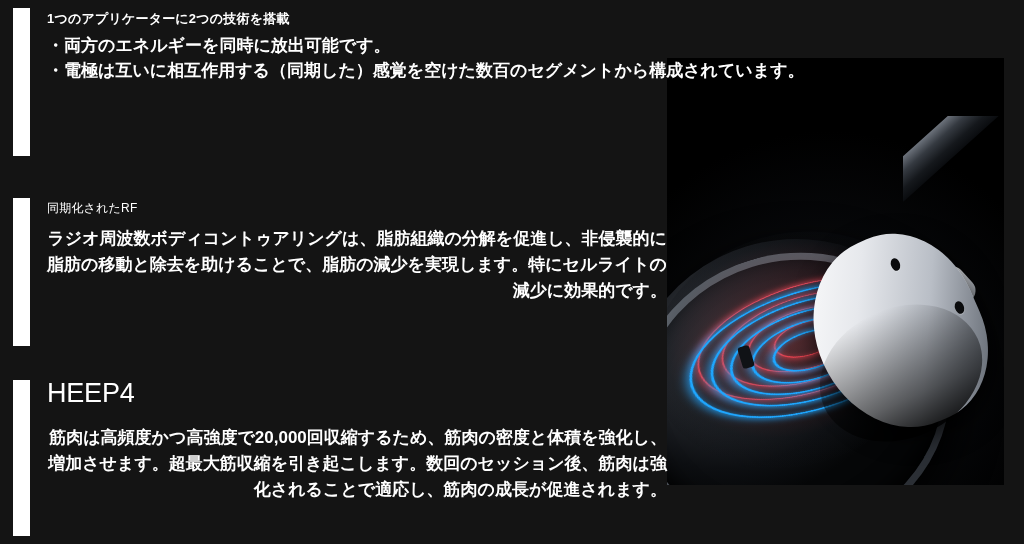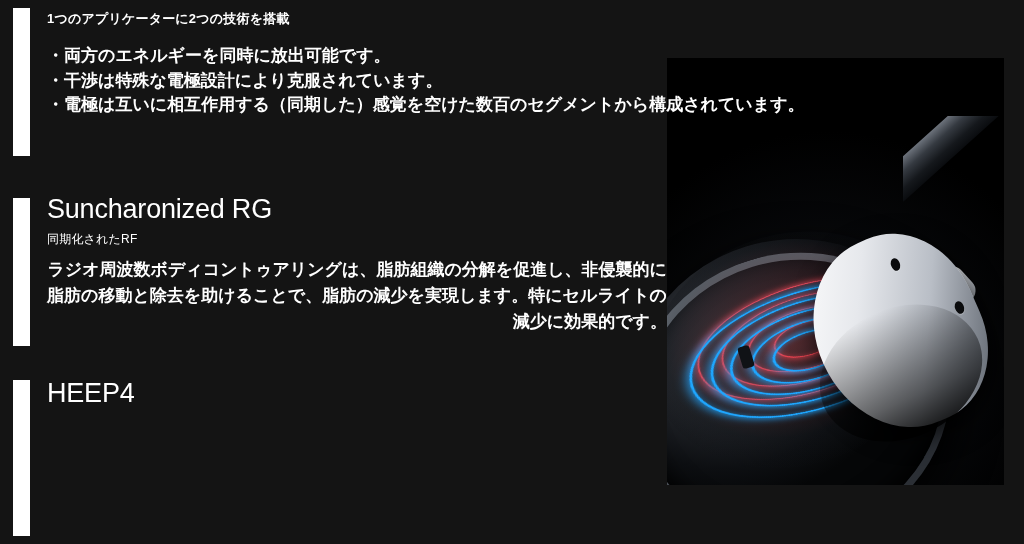--- a/index.html
+++ b/index.html
@@ -220,21 +220,21 @@
     line-height: 1.18;
     white-space: nowrap;
   }
   .lead-line {
     font-size: 13px;
     font-weight: bold;
     margin-top: 4px;
     letter-spacing: .2px;
     white-space: nowrap;
   }
-  .bullet-list { margin-top: 16px; }
+  .bullet-list { margin-top: 6px; }
   .bullet {
     font-size: 17px;
     font-weight: bold;
     line-height: 1.45;
     white-space: nowrap;
   }
 
   
   .sec-2 { top: 190px; }
   .sec-2 .accent-bar { top: 8px; height: 148px; }
@@ -305,35 +305,34 @@
 </div>
 
 <div class="content">
 
   <div class="section sec-1">
     <div class="accent-bar"></div>
     <div class="section-body">
       <div class="lead-line">1つのアプリケーターに2つの技術を搭載</div>
       <div class="bullet-list">
         <div class="bullet">・両方のエネルギーを同時に放出可能です。</div>
-        <div class="bullet">・干渉は特殊な電極設計により克服されています。</div>
         <div class="bullet">・電極は互いに相互作用する（同期した）感覚を空けた数百のセグメントから構成されています。</div>
       </div>
     </div>
   </div>
 
   <div class="section sec-2">
     <div class="accent-bar"></div>
     <div class="section-body">
-      <div class="sub-title">Suncharonized RG</div>
       <div class="sub-label">同期化されたRF</div>
       <div class="paragraph">ラジオ周波数ボディコントゥアリングは、脂肪組織の分解を促進し、非侵襲的に脂肪の移動と除去を助けることで、脂肪の減少を実現します。特にセルライトの減少に効果的です。</div>
     </div>
   </div>
 
   <div class="section sec-3">
     <div class="accent-bar"></div>
     <div class="section-body">
       <div class="sub-title">HEEP4</div>
+      <div class="paragraph">筋肉は高頻度かつ高強度で20,000回収縮するため、筋肉の密度と体積を強化し、増加させます。超最大筋収縮を引き起こします。数回のセッション後、筋肉は強化されることで適応し、筋肉の成長が促進されます。</div>
     </div>
   </div>
 
 </div>
 
 </body></html>

